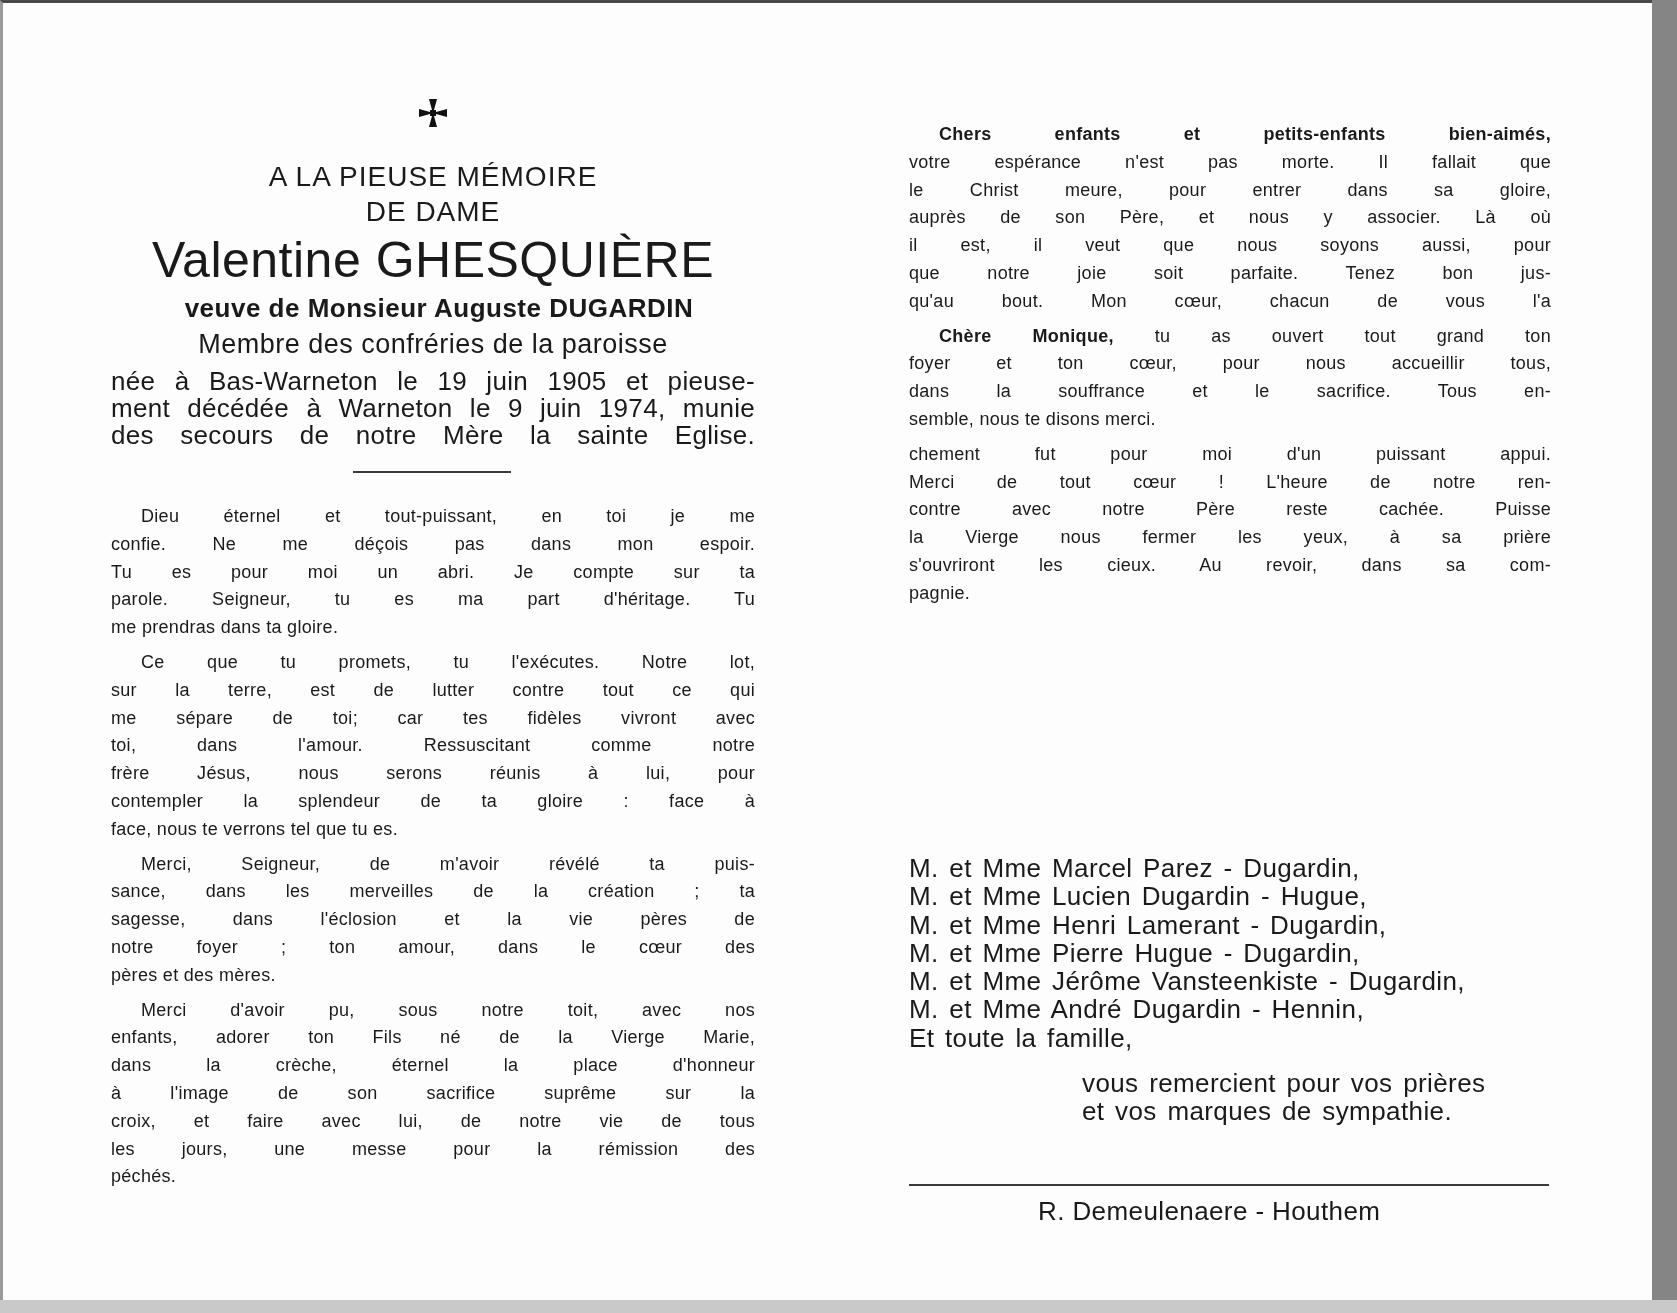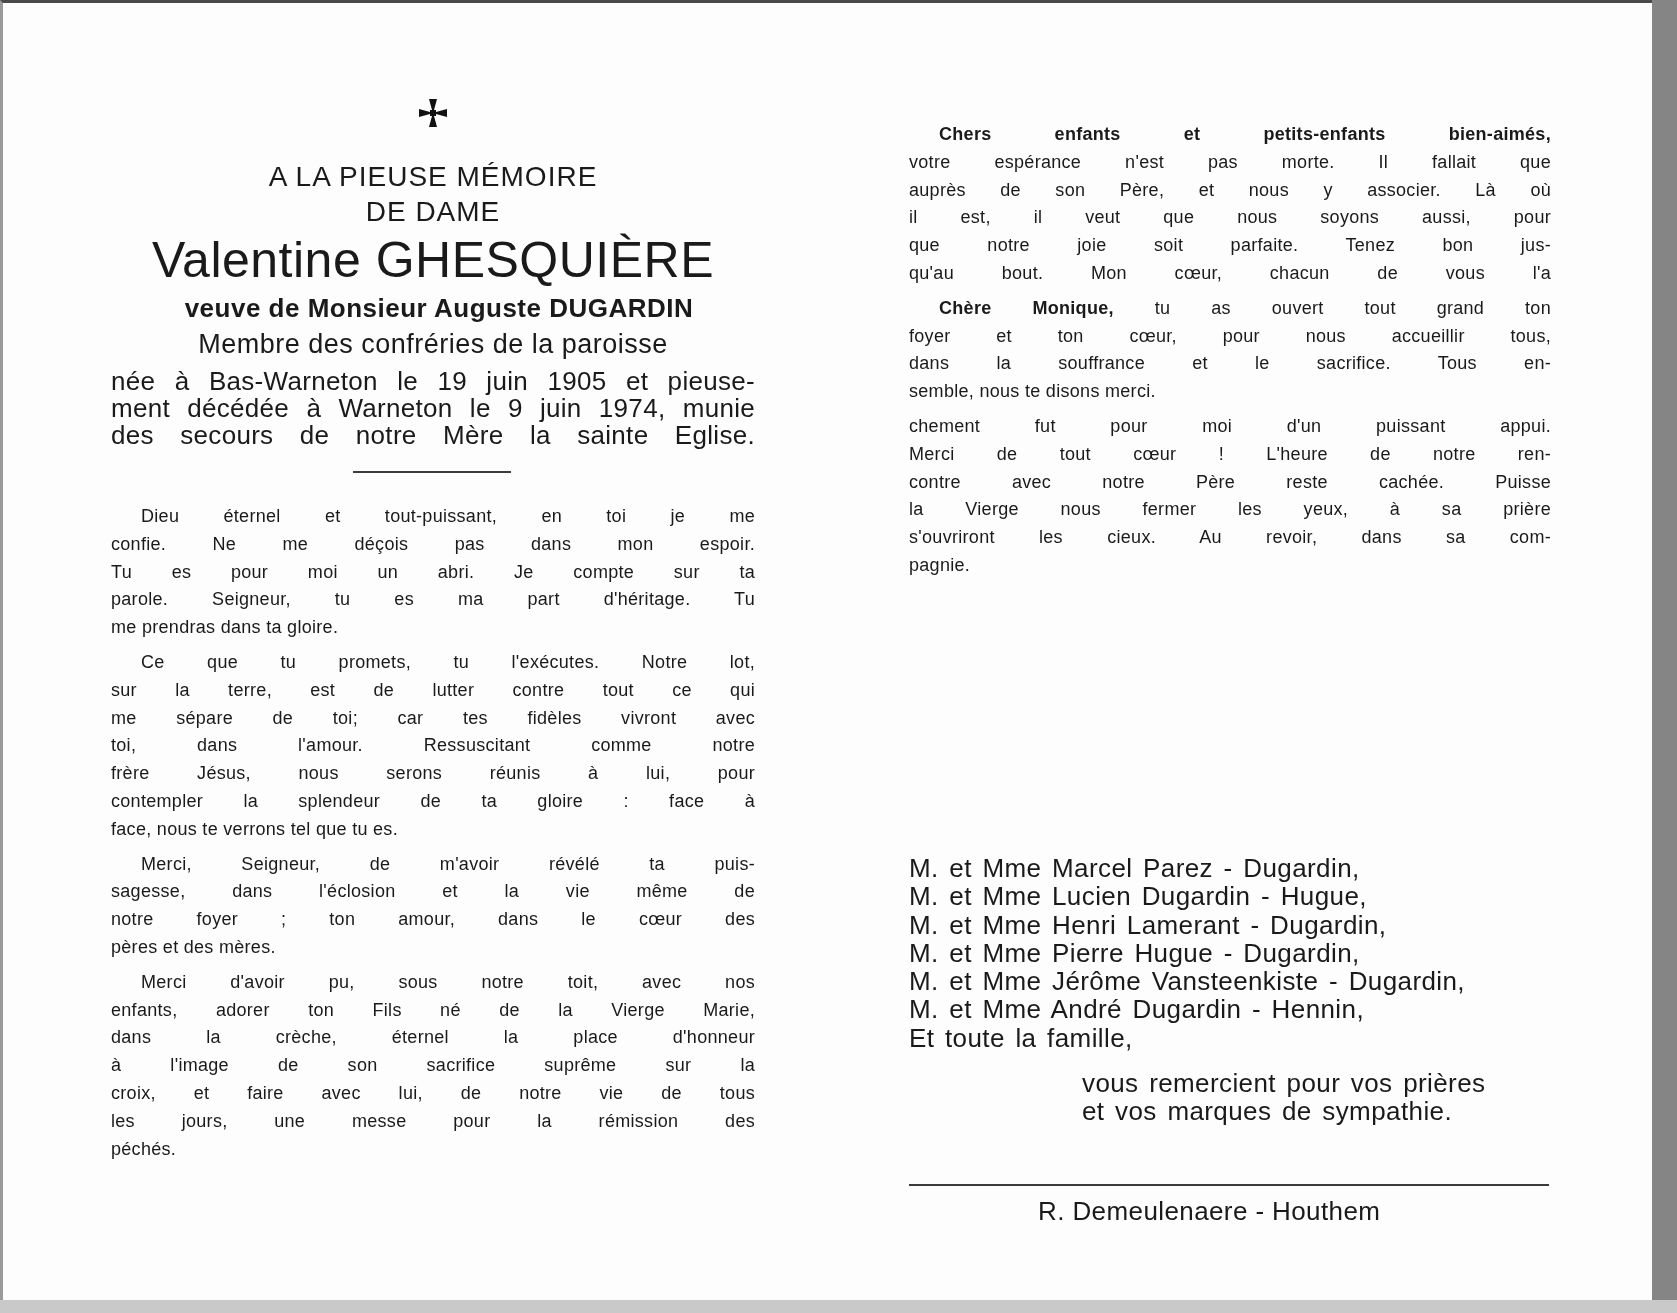--- a/index.html
+++ b/index.html
@@ -225,40 +225,42 @@
         <span class="ln first">Ce que tu promets, tu l'exécutes. Notre lot,</span>
         <span class="ln">sur la terre, est de lutter contre tout ce qui</span>
         <span class="ln">me sépare de toi; car tes fidèles vivront avec</span>
         <span class="ln">toi, dans l'amour. Ressuscitant comme notre</span>
         <span class="ln">frère Jésus, nous serons réunis à lui, pour</span>
         <span class="ln">contempler la splendeur de ta gloire : face à</span>
         <span class="ln last">face, nous te verrons tel que tu es.</span>
       </div>
       <div class="para">
         <span class="ln first">Merci, Seigneur, de m'avoir révélé ta puis-</span>
-        <span class="ln">sagesse, dans l'éclosion et la vie même de</span>
+        <span class="ln">sance, dans les merveilles de la création ; ta</span>
+        <span class="ln">sagesse, dans l'éclosion et la vie pères de</span>
         <span class="ln">notre foyer ; ton amour, dans le cœur des</span>
         <span class="ln last">pères et des mères.</span>
       </div>
       <div class="para">
         <span class="ln first">Merci d'avoir pu, sous notre toit, avec nos</span>
         <span class="ln">enfants, adorer ton Fils né de la Vierge Marie,</span>
         <span class="ln">dans la crèche, éternel la place d'honneur</span>
         <span class="ln">à l'image de son sacrifice suprême sur la</span>
         <span class="ln">croix, et faire avec lui, de notre vie de tous</span>
         <span class="ln">les jours, une messe pour la rémission des</span>
         <span class="ln last">péchés.</span>
       </div>
     </div>
   </div>
 
   <div class="right-col">
     <div class="para">
       <span class="ln first bold">Chers enfants et petits-enfants bien-aimés,</span>
       <span class="ln">votre espérance n'est pas morte. Il fallait que</span>
+      <span class="ln">le Christ meure, pour entrer dans sa gloire,</span>
       <span class="ln">auprès de son Père, et nous y associer. Là où</span>
       <span class="ln">il est, il veut que nous soyons aussi, pour</span>
       <span class="ln">que notre joie soit parfaite. Tenez bon jus-</span>
       <span class="ln">qu'au bout. Mon cœur, chacun de vous l'a</span>
     </div>
     <div class="para">
       <span class="ln first"><b>Chère Monique,</b><span> tu as ouvert tout grand ton</span></span>
       <span class="ln">foyer et ton cœur, pour nous accueillir tous,</span>
       <span class="ln">dans la souffrance et le sacrifice. Tous en-</span>
       <span class="ln last">semble, nous te disons merci.</span>

